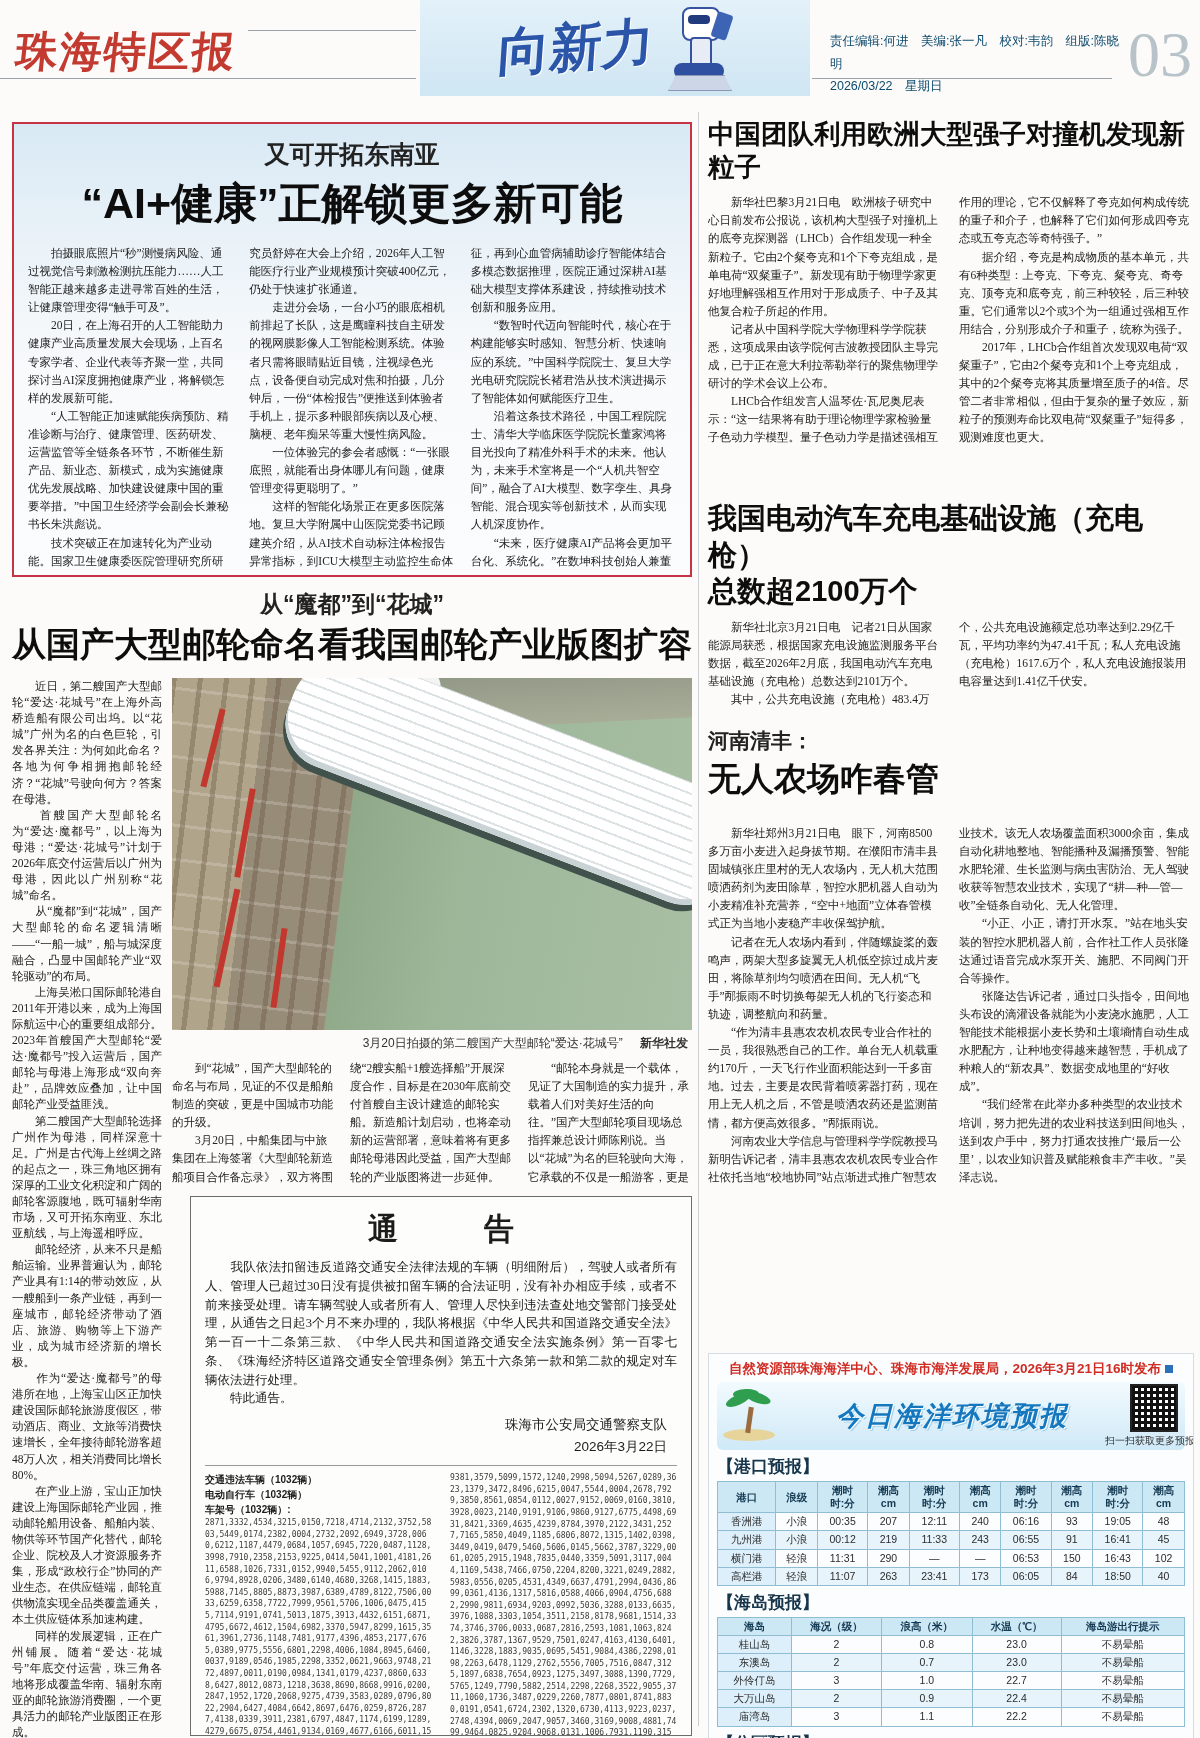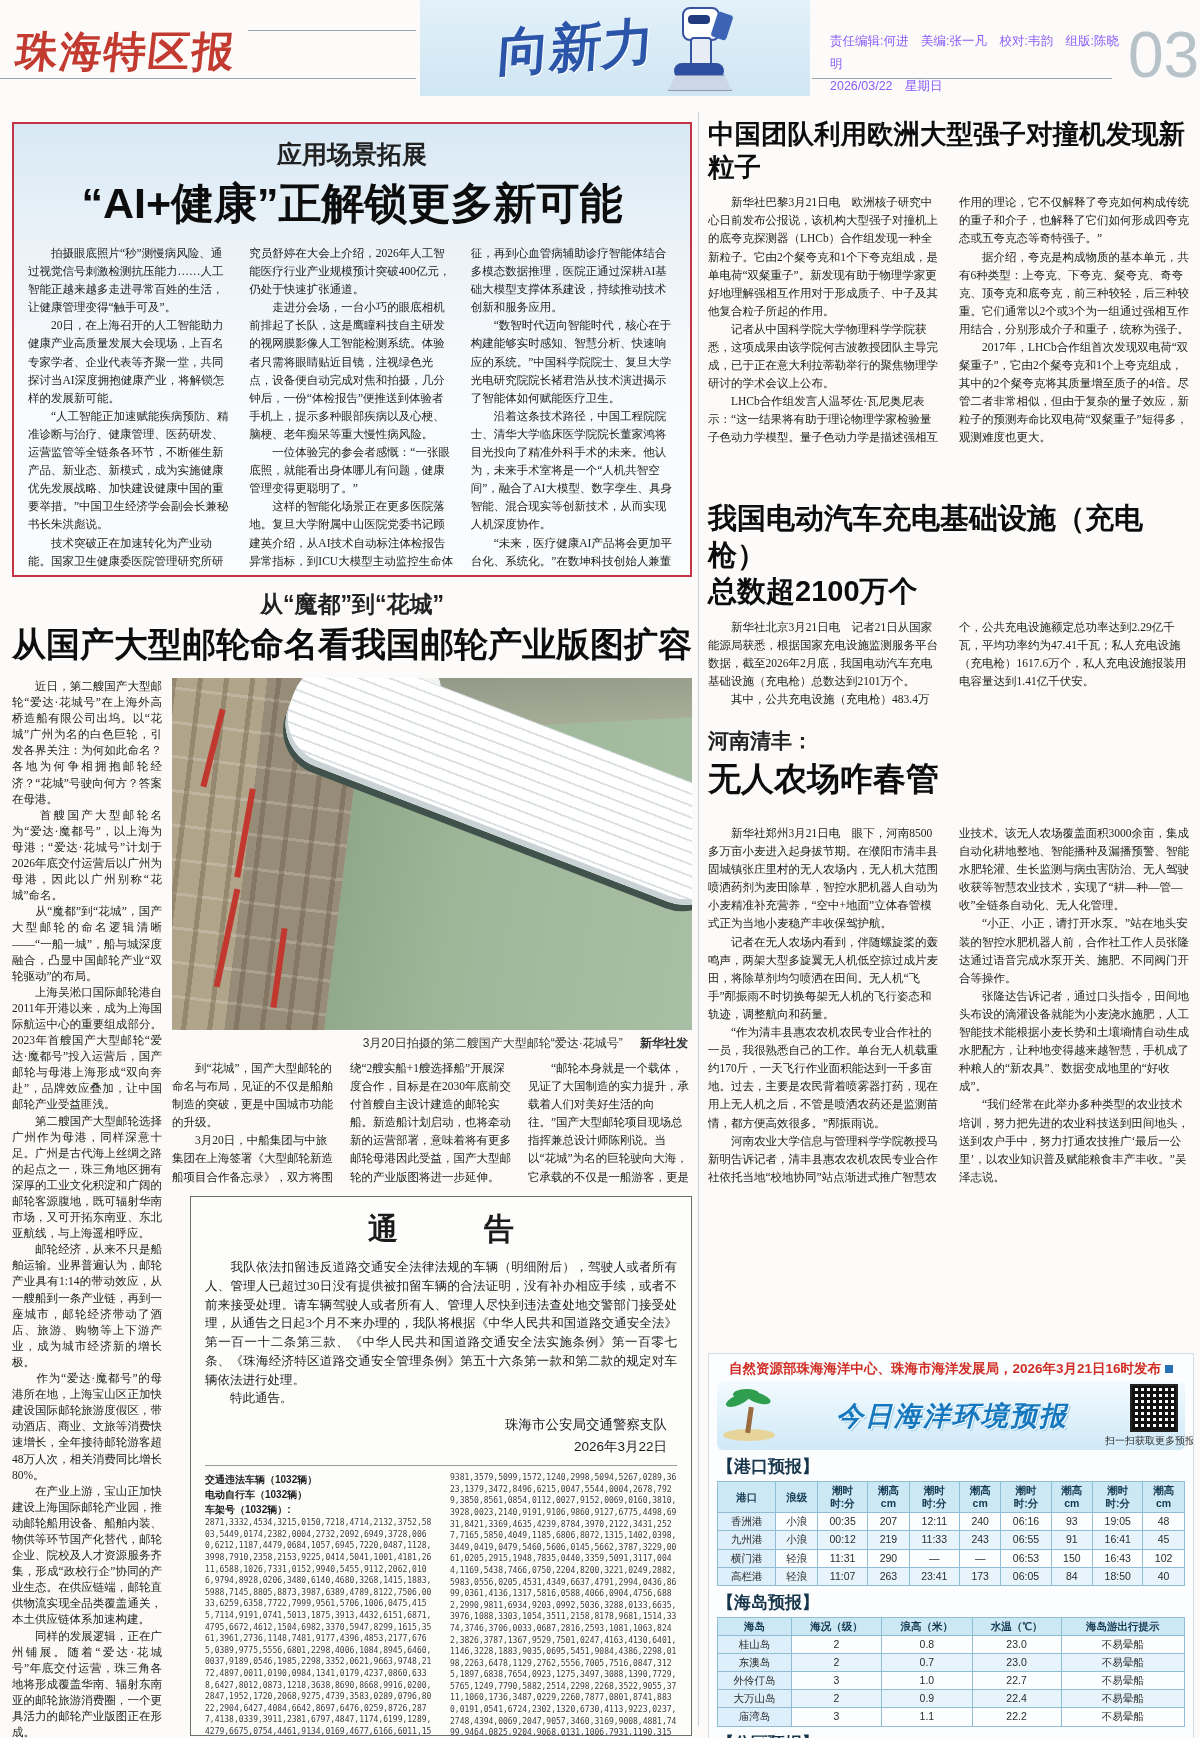--- a/index.html
+++ b/index.html
@@ -16,22 +16,22 @@
                 font-family:"Liberation Serif",serif;text-shadow:1px 1px 0 #fff;}
   .robot{position:relative;width:64px;height:86px;}
   .robot .head{position:absolute;left:14px;top:2px;width:34px;height:30px;background:#fff;border:2px solid #3653a2;border-radius:8px;}
   .robot .visor{position:absolute;left:20px;top:10px;width:22px;height:9px;background:#223a7e;border-radius:4px;}
   .robot .arm{position:absolute;left:46px;top:8px;width:16px;height:26px;background:#3d63b5;border-radius:3px;transform:rotate(18deg);}
   .robot .body{position:absolute;left:22px;top:32px;width:18px;height:26px;background:#e8edf5;border:2px solid #3653a2;border-radius:4px;}
   .robot .base{position:absolute;left:6px;top:58px;width:50px;height:16px;background:#2f4fa0;border-radius:8px;}
   .robot .base2{position:absolute;left:0px;top:70px;width:62px;height:14px;background:#cdd6e6;border:1px solid #8a97b5;
                 clip-path:polygon(12% 0,88% 0,100% 100%,0 100%);}
   .credits{position:absolute;left:830px;top:30px;width:300px;font-family:"Liberation Sans",sans-serif;
-           font-size:12.5px;color:#8b5cf6;text-align:left;line-height:1.8;}
-  .pagenum{position:absolute;left:1128px;top:18px;font-family:Liberation Sans, sans-serif;font-weight:300;
+           font-size:12.5px;color:#0c4a6e;text-align:left;line-height:1.8;}
+  .pagenum{position:absolute;left:1128px;top:18px;font-family:Liberation Serif, serif;font-weight:300;
            font-size:64px;color:#b7c2c9;}
   .v-divider{position:absolute;left:698px;top:112px;width:1px;height:1614px;background:#c9cfd3;}
   
   .pre{white-space:pre-line;}
   .bodytext{font-size:11.5px;line-height:1.4;text-align:justify;color:#222;}
   .kicker{text-align:center;font-family:"Liberation Sans",sans-serif;font-weight:bold;color:#222;}
   .headline{text-align:center;font-family:"Liberation Sans",sans-serif;font-weight:900;color:#0d0d0d;}
   
   .col-left{position:absolute;left:12px;top:122px;width:680px;}
   .ai-box{border:2.5px solid #c53344;height:455px;background:linear-gradient(180deg,#d8e9f5 0%,#eaf2f8 26%,#f8fafc 55%,#fbfcfd 100%);
@@ -133,21 +133,21 @@
     <div>责任编辑:何进　美编:张一凡　校对:韦韵　组版:陈晓明</div>
     <div>2026/03/22　星期日</div>
   </div>
   <div class="pagenum">03</div>
 
   <div class="v-divider"></div>
 
   <div class="col-left">
 
     <div class="ai-box">
-      <div class="kicker ai-kicker">应用场景拓展</div>
+      <div class="kicker ai-kicker">又可开拓东南亚</div>
       <div class="headline ai-headline">“AI+健康”正解锁更多新可能</div>
       <div class="cols3">
         <span class="bodytext pre">　　拍摄眼底照片“秒”测慢病风险、通过视觉信号刺激检测抗压能力……人工智能正越来越多走进寻常百姓的生活，让健康管理变得“触手可及”。
 　　20日，在上海召开的人工智能助力健康产业高质量发展大会现场，上百名专家学者、企业代表等齐聚一堂，共同探讨当AI深度拥抱健康产业，将解锁怎样的发展新可能。
 　　“人工智能正加速赋能疾病预防、精准诊断与治疗、健康管理、医药研发、运营监管等全链条各环节，不断催生新产品、新业态、新模式，成为实施健康优先发展战略、加快建设健康中国的重要举措。”中国卫生经济学会副会长兼秘书长朱洪彪说。
 　　技术突破正在加速转化为产业动能。国家卫生健康委医院管理研究所研究员舒婷在大会上介绍，2026年人工智能医疗行业产业规模预计突破400亿元，仍处于快速扩张通道。
 　　走进分会场，一台小巧的眼底相机前排起了长队，这是鹰瞳科技自主研发的视网膜影像人工智能检测系统。体验者只需将眼睛贴近目镜，注视绿色光点，设备便自动完成对焦和拍摄，几分钟后，一份“体检报告”便推送到体验者手机上，提示多种眼部疾病以及心梗、脑梗、老年痴呆等重大慢性病风险。
 　　一位体验完的参会者感慨：“一张眼底照，就能看出身体哪儿有问题，健康管理变得更聪明了。”
 　　这样的智能化场景正在更多医院落地。复旦大学附属中山医院党委书记顾建英介绍，从AI技术自动标注体检报告异常指标，到ICU大模型主动监控生命体征，再到心血管病辅助诊疗智能体结合多模态数据推理，医院正通过深耕AI基础大模型支撑体系建设，持续推动技术创新和服务应用。
 　　“数智时代迈向智能时代，核心在于构建能够实时感知、智慧分析、快速响应的系统。”中国科学院院士、复旦大学光电研究院院长褚君浩从技术演进揭示了智能体如何赋能医疗卫生。

